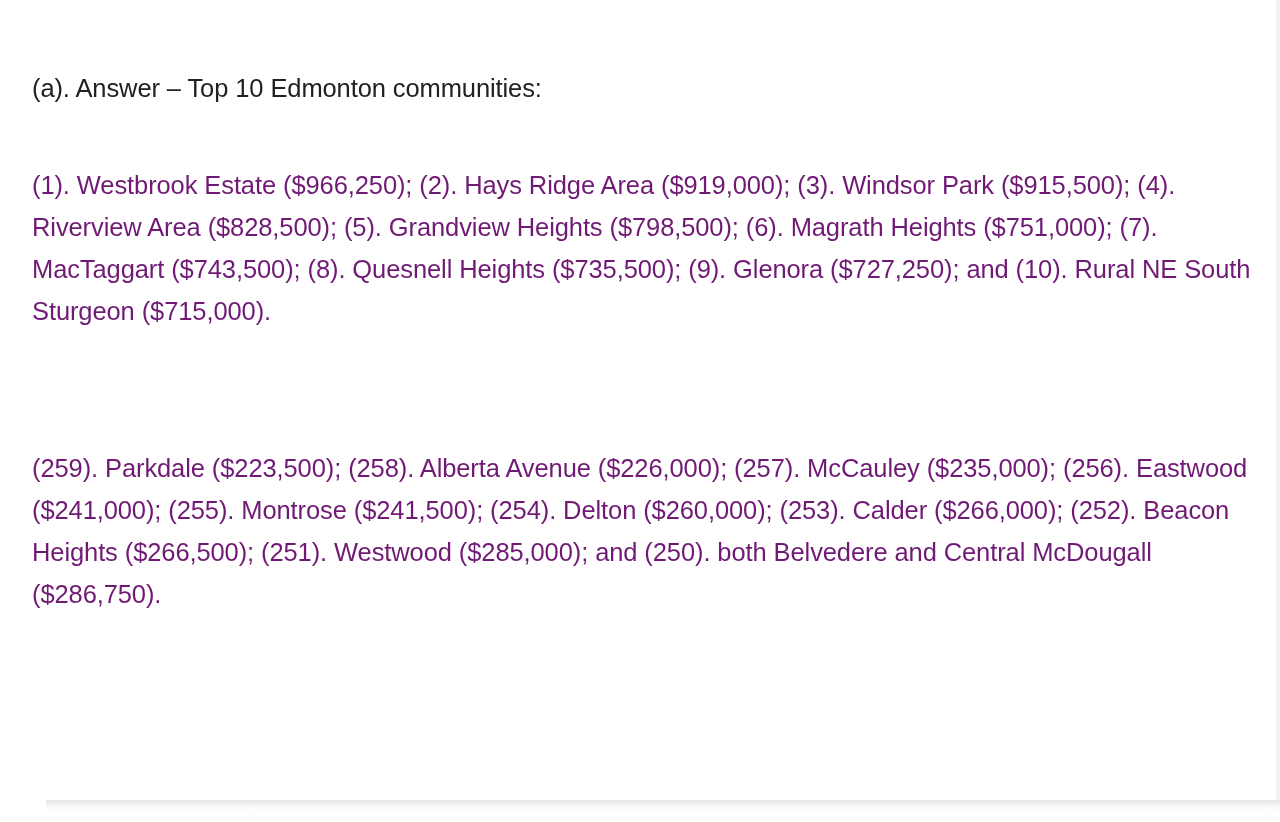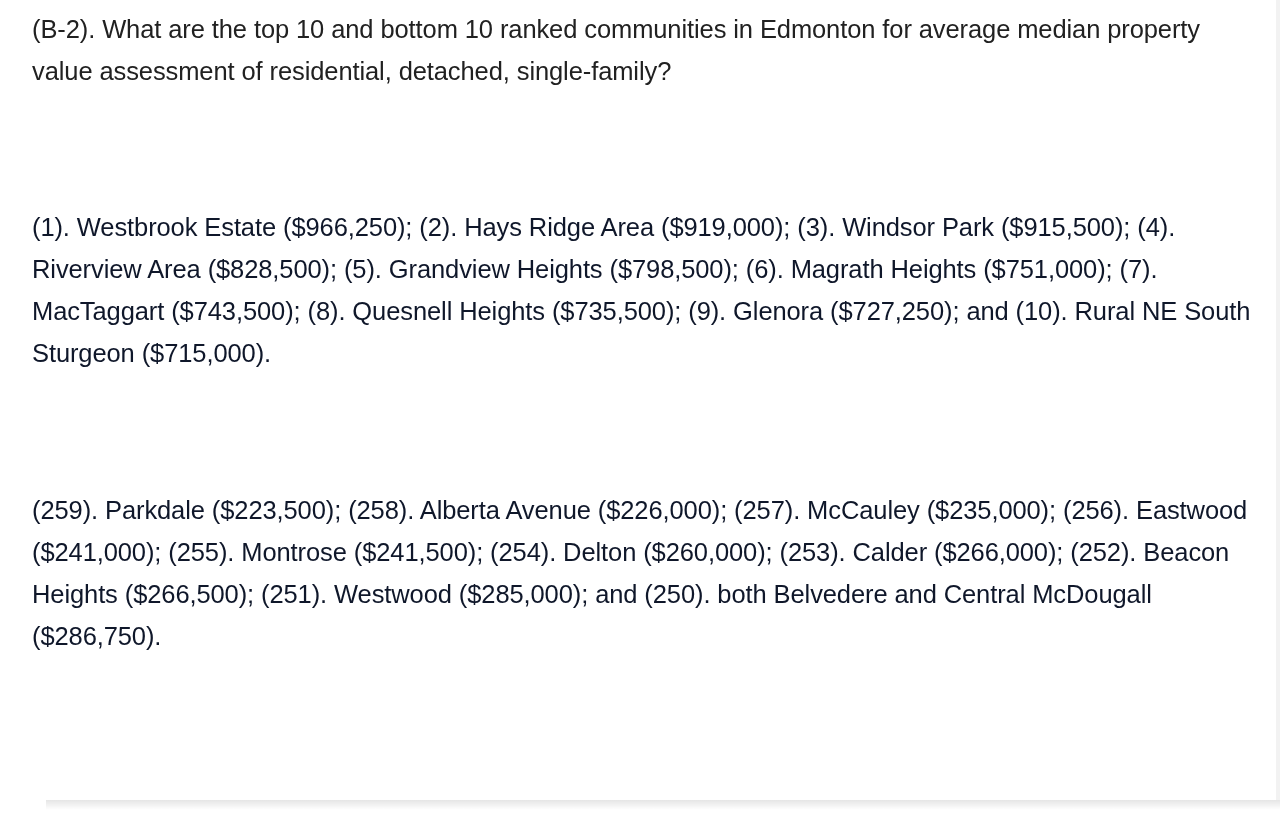--- a/index.html
+++ b/index.html
@@ -46,21 +46,21 @@
   .spacer-md {
     height: 55px;
   }
   .spacer-xl {
     height: 60px;
   }
   .answer-label {
     color: #212121;
   }
   .body-text {
-    color: #0f172a;
+    color: #701a75;
   }
   
   .page-edge {
     position: absolute;
     left: 0;
     bottom: 0;
     width: 1280px;
     height: 22px;
     background: #ffffff;
   }
@@ -88,24 +88,24 @@
     height: 822px;
     background: #f2f2f2;
   }
 </style>
 </head>
 <body>
 
 <div class="page">
   <div class="content">
 
-    <p class="question">(B-2). What are the top 10 and bottom 10 ranked communities in Edmonton for average median property value assessment of residential, detached, single-family?</p>
 
     <div class="spacer-lg"></div>
 
+    <p class="answer-label">(a). Answer – Top 10 Edmonton communities:</p>
 
     <div class="spacer-md"></div>
 
     <p class="body-text">(1). Westbrook Estate ($966,250); (2). Hays Ridge Area ($919,000); (3). Windsor Park ($915,500); (4). Riverview Area ($828,500); (5). Grandview Heights ($798,500); (6). Magrath Heights ($751,000); (7). MacTaggart ($743,500); (8). Quesnell Heights ($735,500); (9). Glenora ($727,250); and (10). Rural NE South Sturgeon ($715,000).</p>
 
     <div class="spacer-xl"></div>
 
 
     <div class="spacer-md"></div>
 

